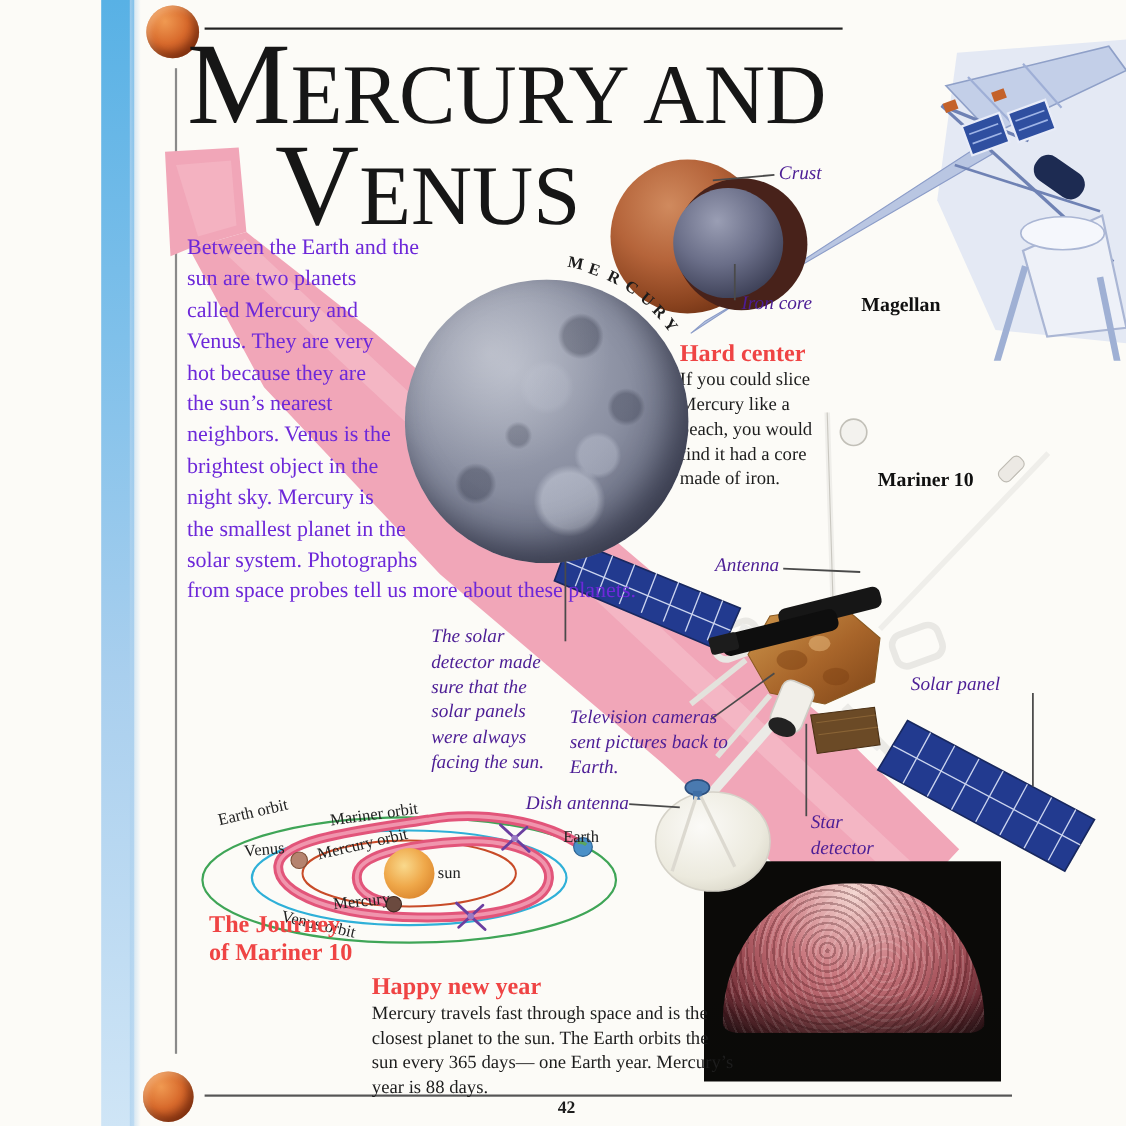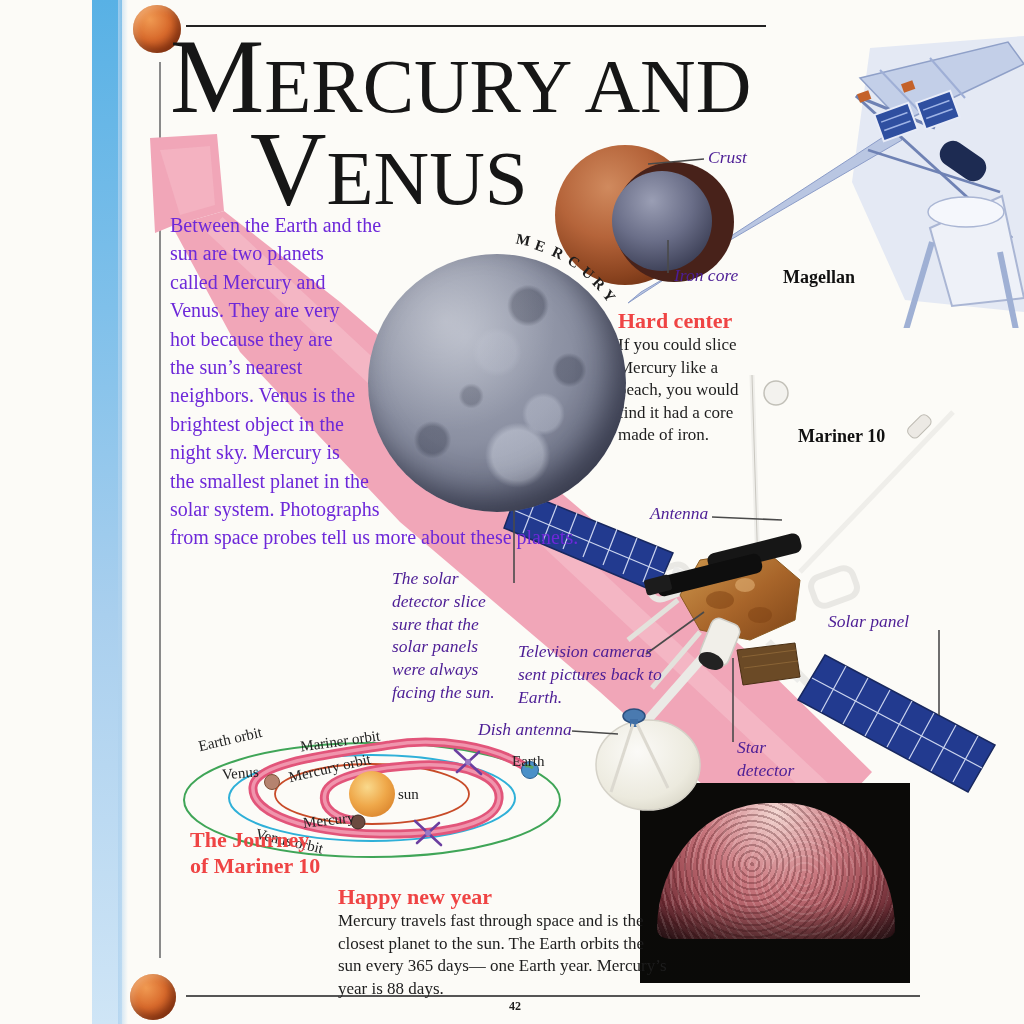--- a/index.html
+++ b/index.html
@@ -278,33 +278,33 @@
 
   <div class="abs z7" style="left:618px;top:308px;width:140px;">
     <div class="head">Hard center</div>
     <div class="body-sm">If you could slice Mercury like a peach, you would find it had a core made of iron.</div>
   </div>
 
   <span class="abs boldlabel z7" style="left:783px;top:230px;margin-top:37px;">Magellan</span>
   <span class="abs boldlabel z7" style="left:798px;top:426px;">Mariner 10</span>
 
 
-  <div class="abs cap-it z7" style="left:392px;top:567px;width:122px;">The solar detector slice sure that the solar panels were always facing the sun.</div>
+  <div class="abs cap-it z7" style="left:392px;top:567px;width:122px;">The solar detector made sure that the solar panels were always facing the sun.</div>
 
   <span class="abs cap-it z7" style="left:650px;top:502px;">Antenna</span>
   <span class="abs cap-it z7" style="left:828px;top:610px;">Solar panel</span>
   <div class="abs cap-it z7" style="left:518px;top:640px;width:148px;">Television cameras sent pictures back to Earth.</div>
   <span class="abs cap-it z7" style="left:478px;top:718px;">Dish antenna</span>
   <div class="abs cap-it z7" style="left:737px;top:736px;width:80px;">Star detector</div>
 
   <div class="abs z7" style="left:190px;top:827px;">
     <div class="head">The Journey</div>
     <div class="head">of Mariner 10</div>
   </div>
 
   <div class="abs z7" style="left:338px;top:884px;width:330px;">
     <div class="head">Happy new year</div>
     <div class="body-sm">Mercury travels fast through space and is the closest planet to the sun. The Earth orbits the sun every 365 days— one Earth year. Mercury’s year is 88 days.</div>
   </div>
 
-  <div class="abs z7" style="left:495px;top:999px;width:40px;text-align:center;font-weight:bold;font-size:12px;">42</div>
+  <div class="abs z7" style="left:495px;top:999px;width:40px;text-align:center;font-weight:bold;font-size:16px;">42</div>
 
 </div>
 
 </body></html>

